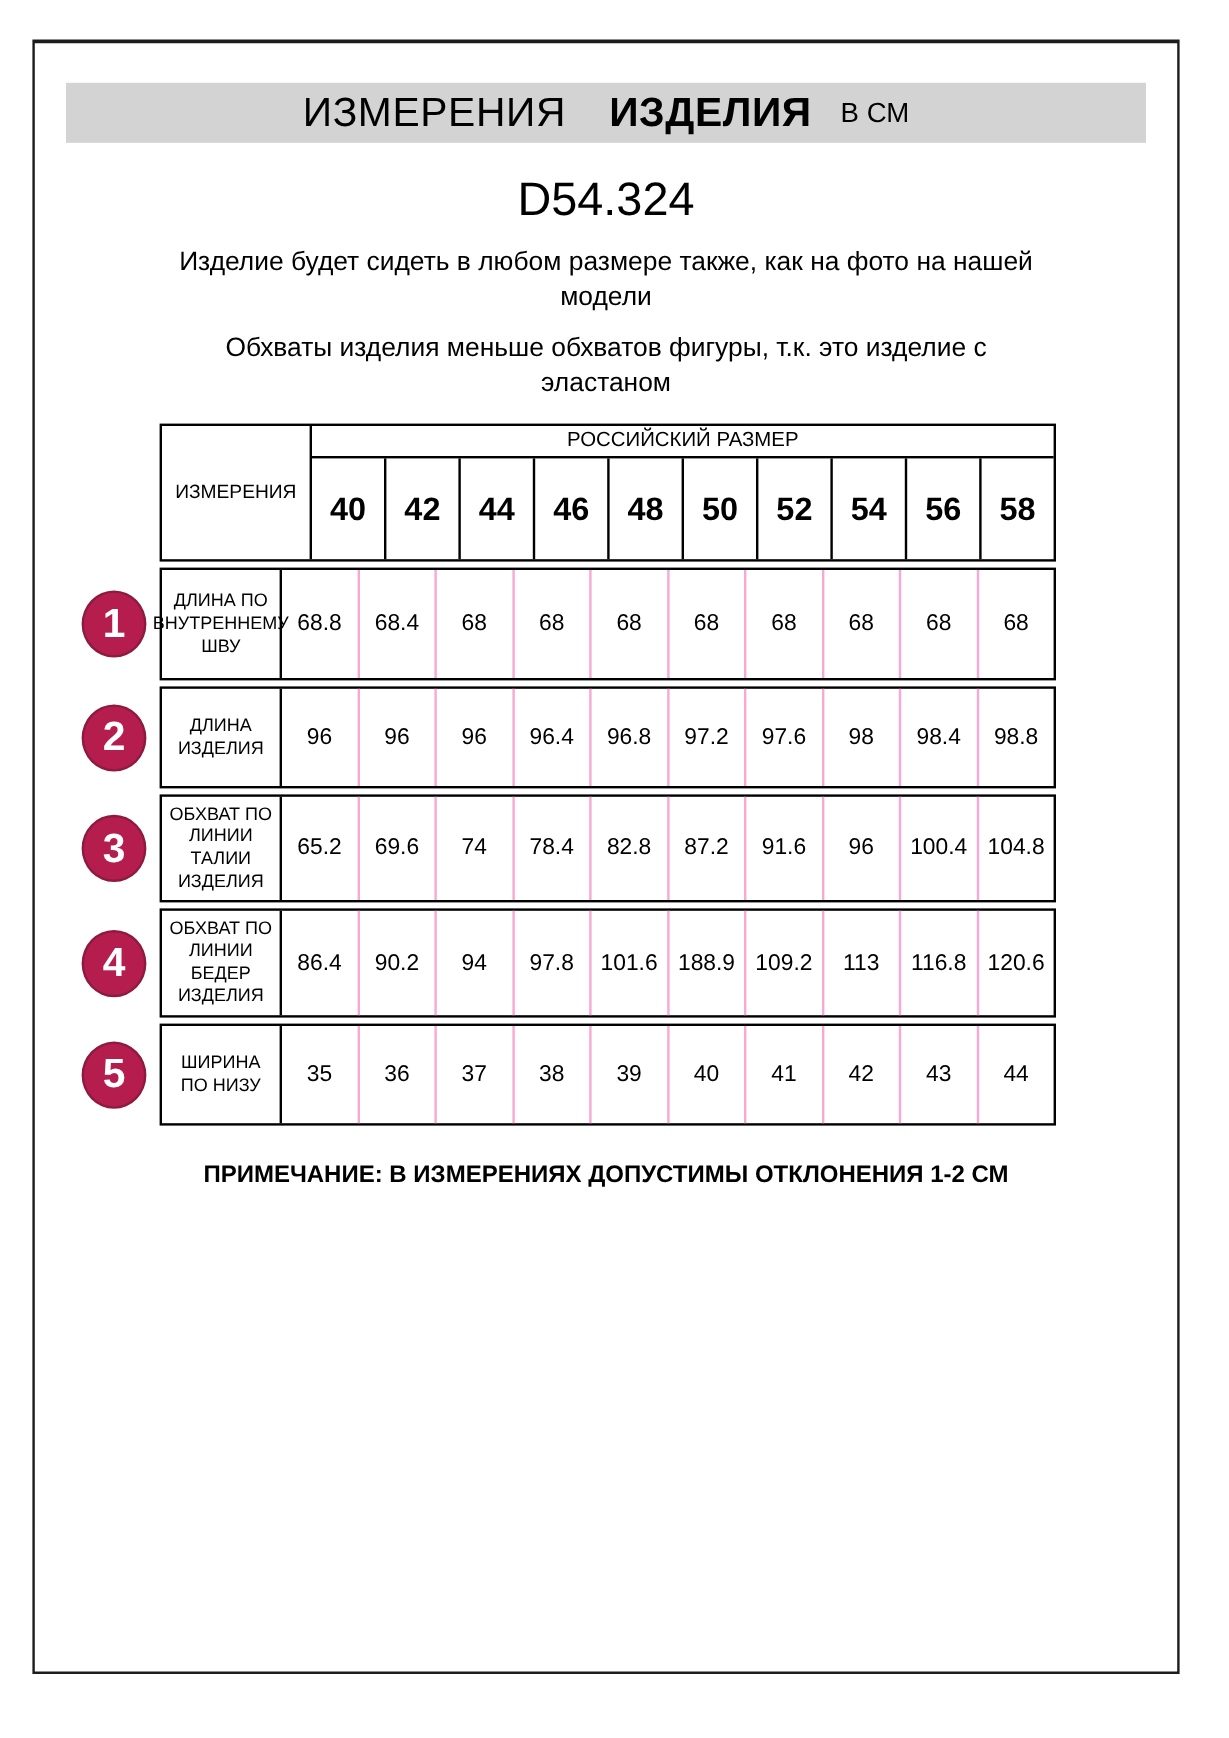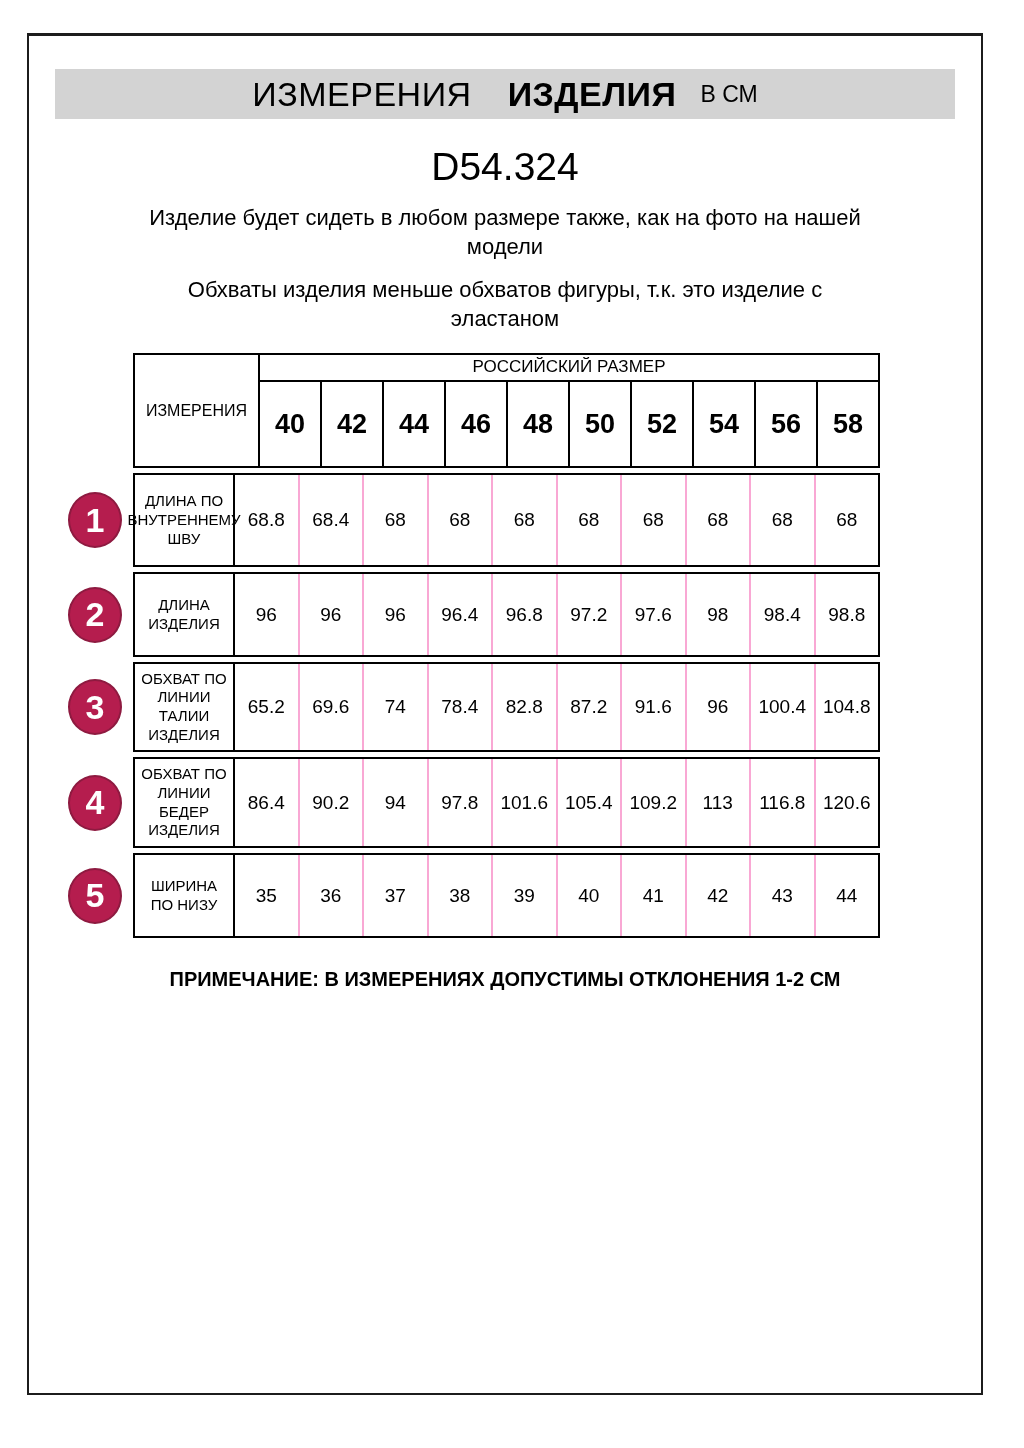--- a/index.html
+++ b/index.html
@@ -245,21 +245,21 @@
       </div>
 
       <div class="body-row r4">
         <div class="num-badge">4</div>
         <div class="label-cell">ОБХВАТ ПО ЛИНИИ БЕДЕР ИЗДЕЛИЯ</div>
         <div class="value-cell">86.4</div>
         <div class="value-cell">90.2</div>
         <div class="value-cell">94</div>
         <div class="value-cell">97.8</div>
         <div class="value-cell">101.6</div>
-        <div class="value-cell">105.4</div>
+        <div class="value-cell">188.9</div>
         <div class="value-cell">109.2</div>
         <div class="value-cell">113</div>
         <div class="value-cell">116.8</div>
         <div class="value-cell">120.6</div>
       </div>
 
       <div class="body-row r5">
         <div class="num-badge">5</div>
         <div class="label-cell">ШИРИНА ПО НИЗУ</div>
         <div class="value-cell">35</div>

